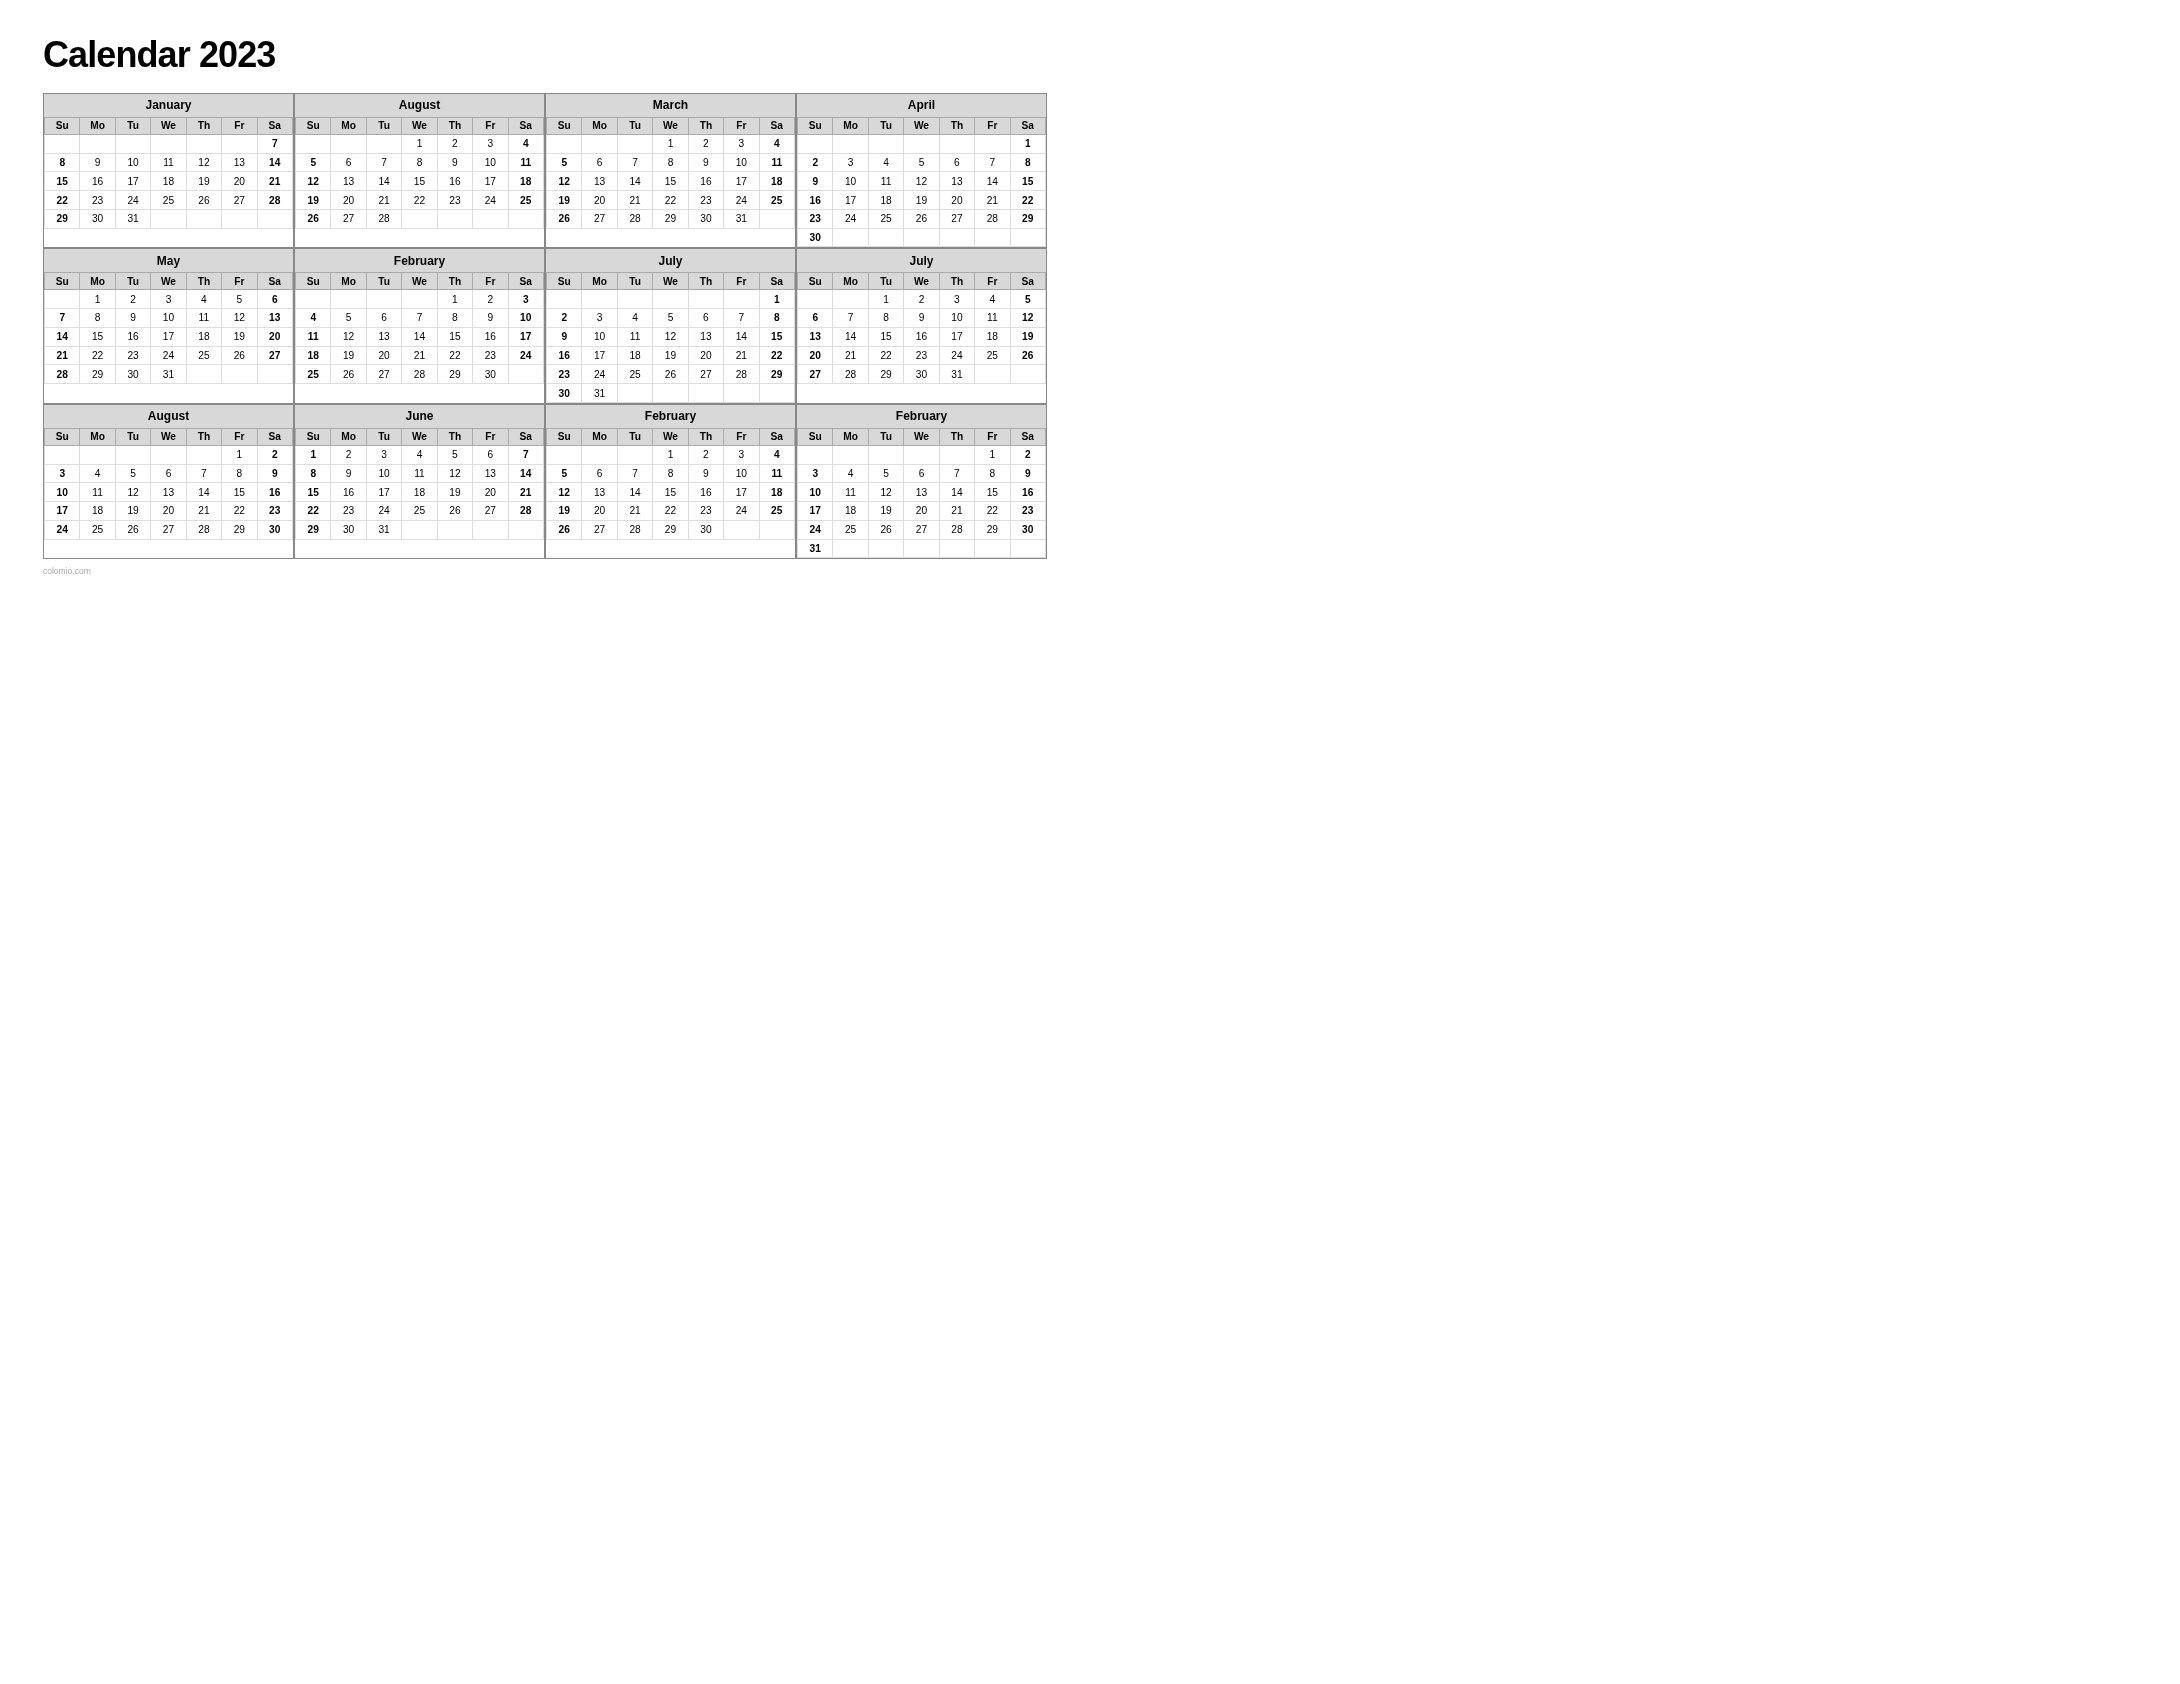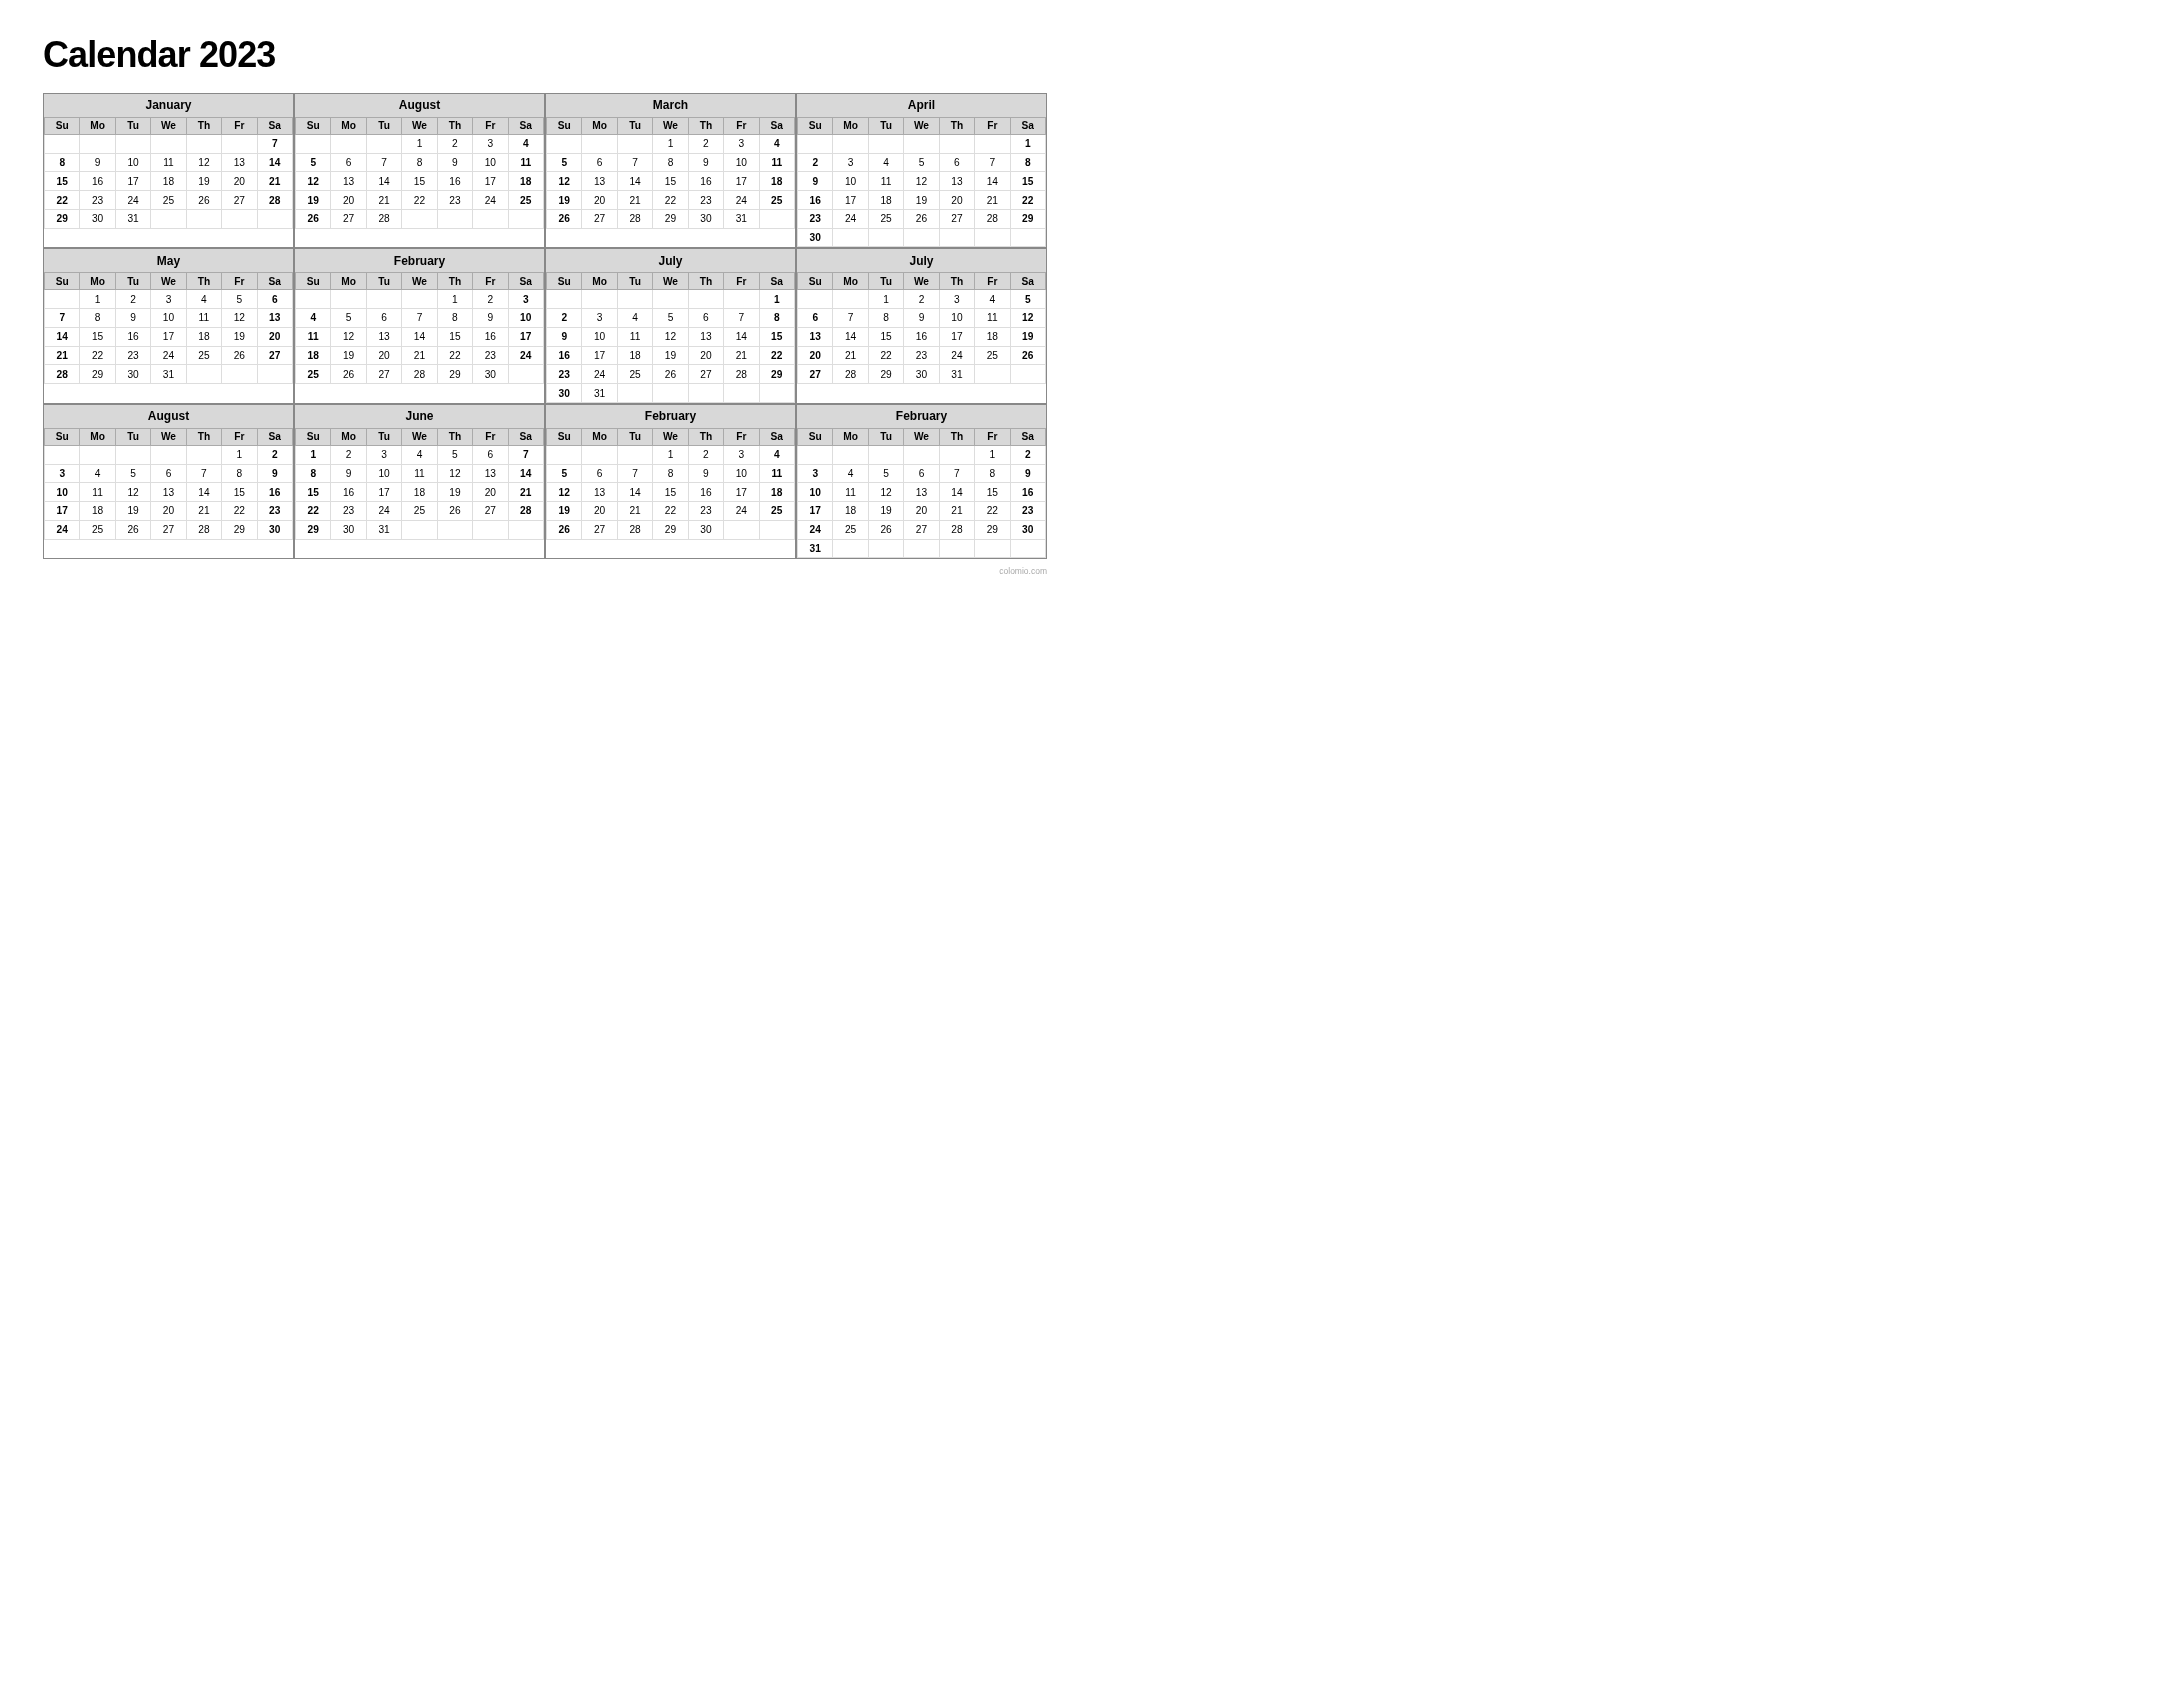--- a/index.html
+++ b/index.html
@@ -9,21 +9,21 @@
       padding: 34px 43px;
       width: 1090px;
     }
     h1 {
       font-size: 36px;
       font-weight: bold;
       margin-bottom: 17px;
       letter-spacing: -0.9px;
     }
     .watermark {
-      text-align: right;
+      text-align: left;
       font-size: 8.5px;
       color: #aaa;
       margin-top: 6.8px;
     }
     table.cal {
       width: 100%;
       border-collapse: collapse;
       table-layout: fixed;
     }
     .cal-month-header {

